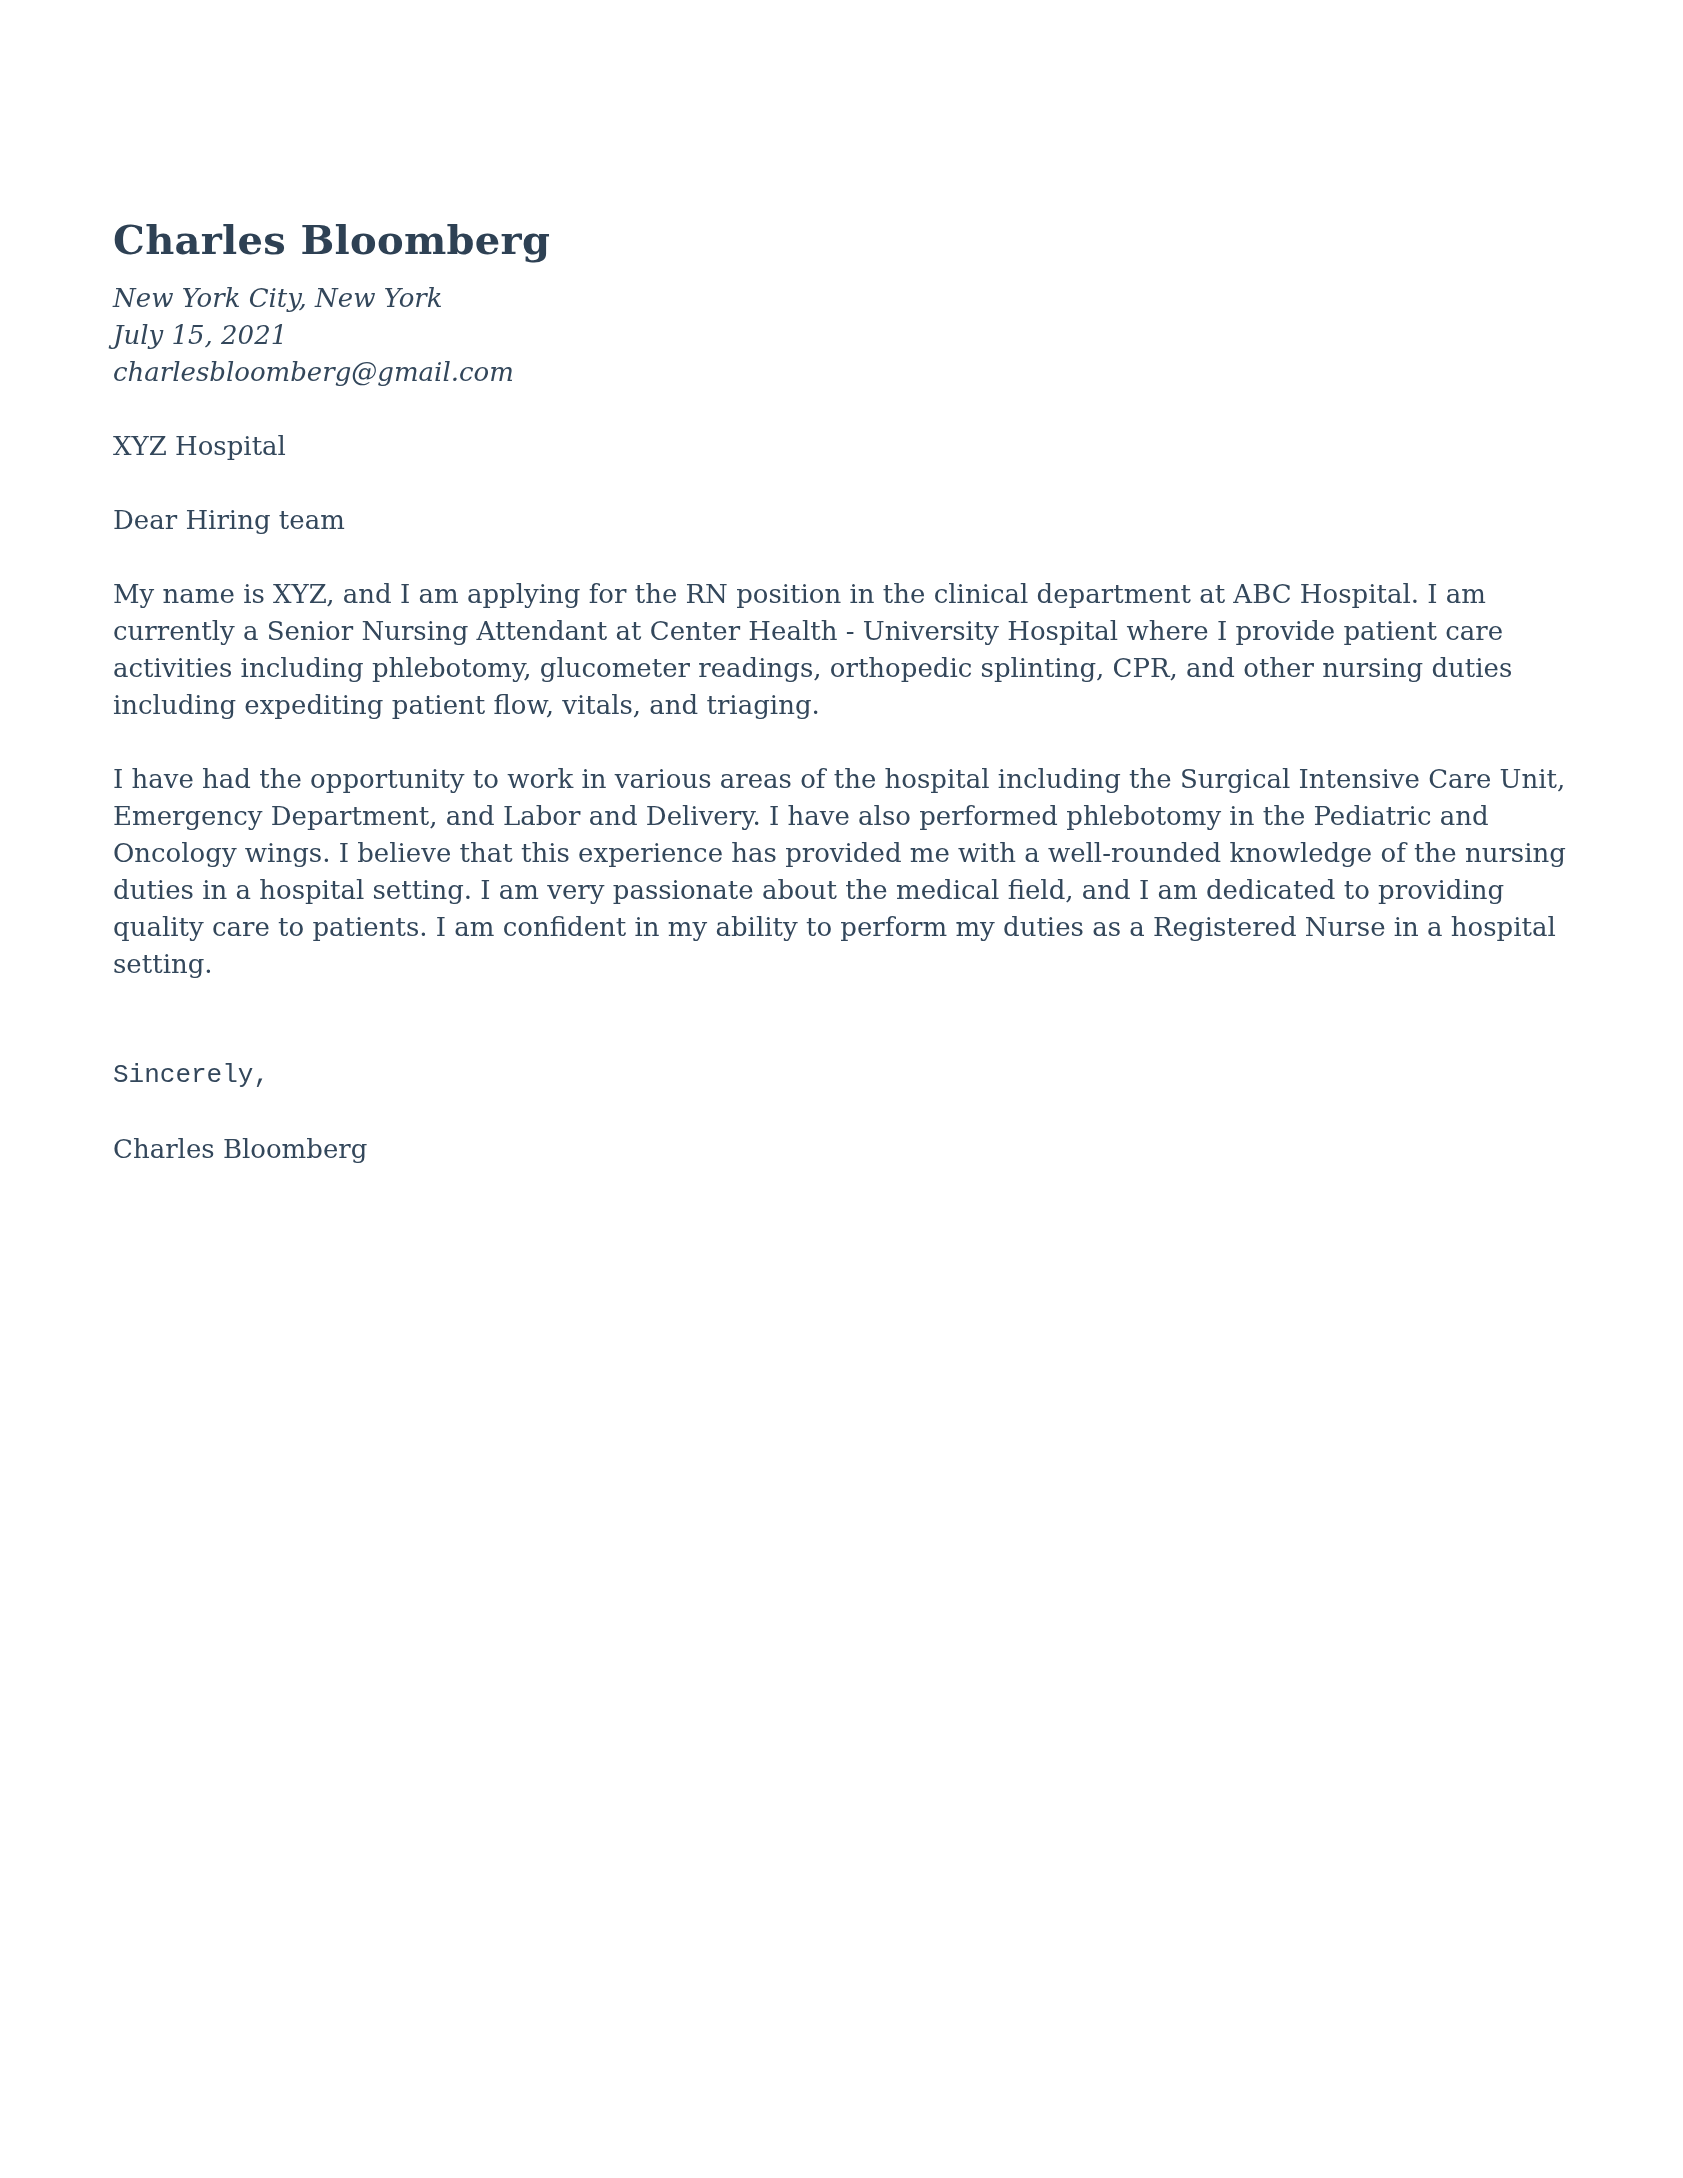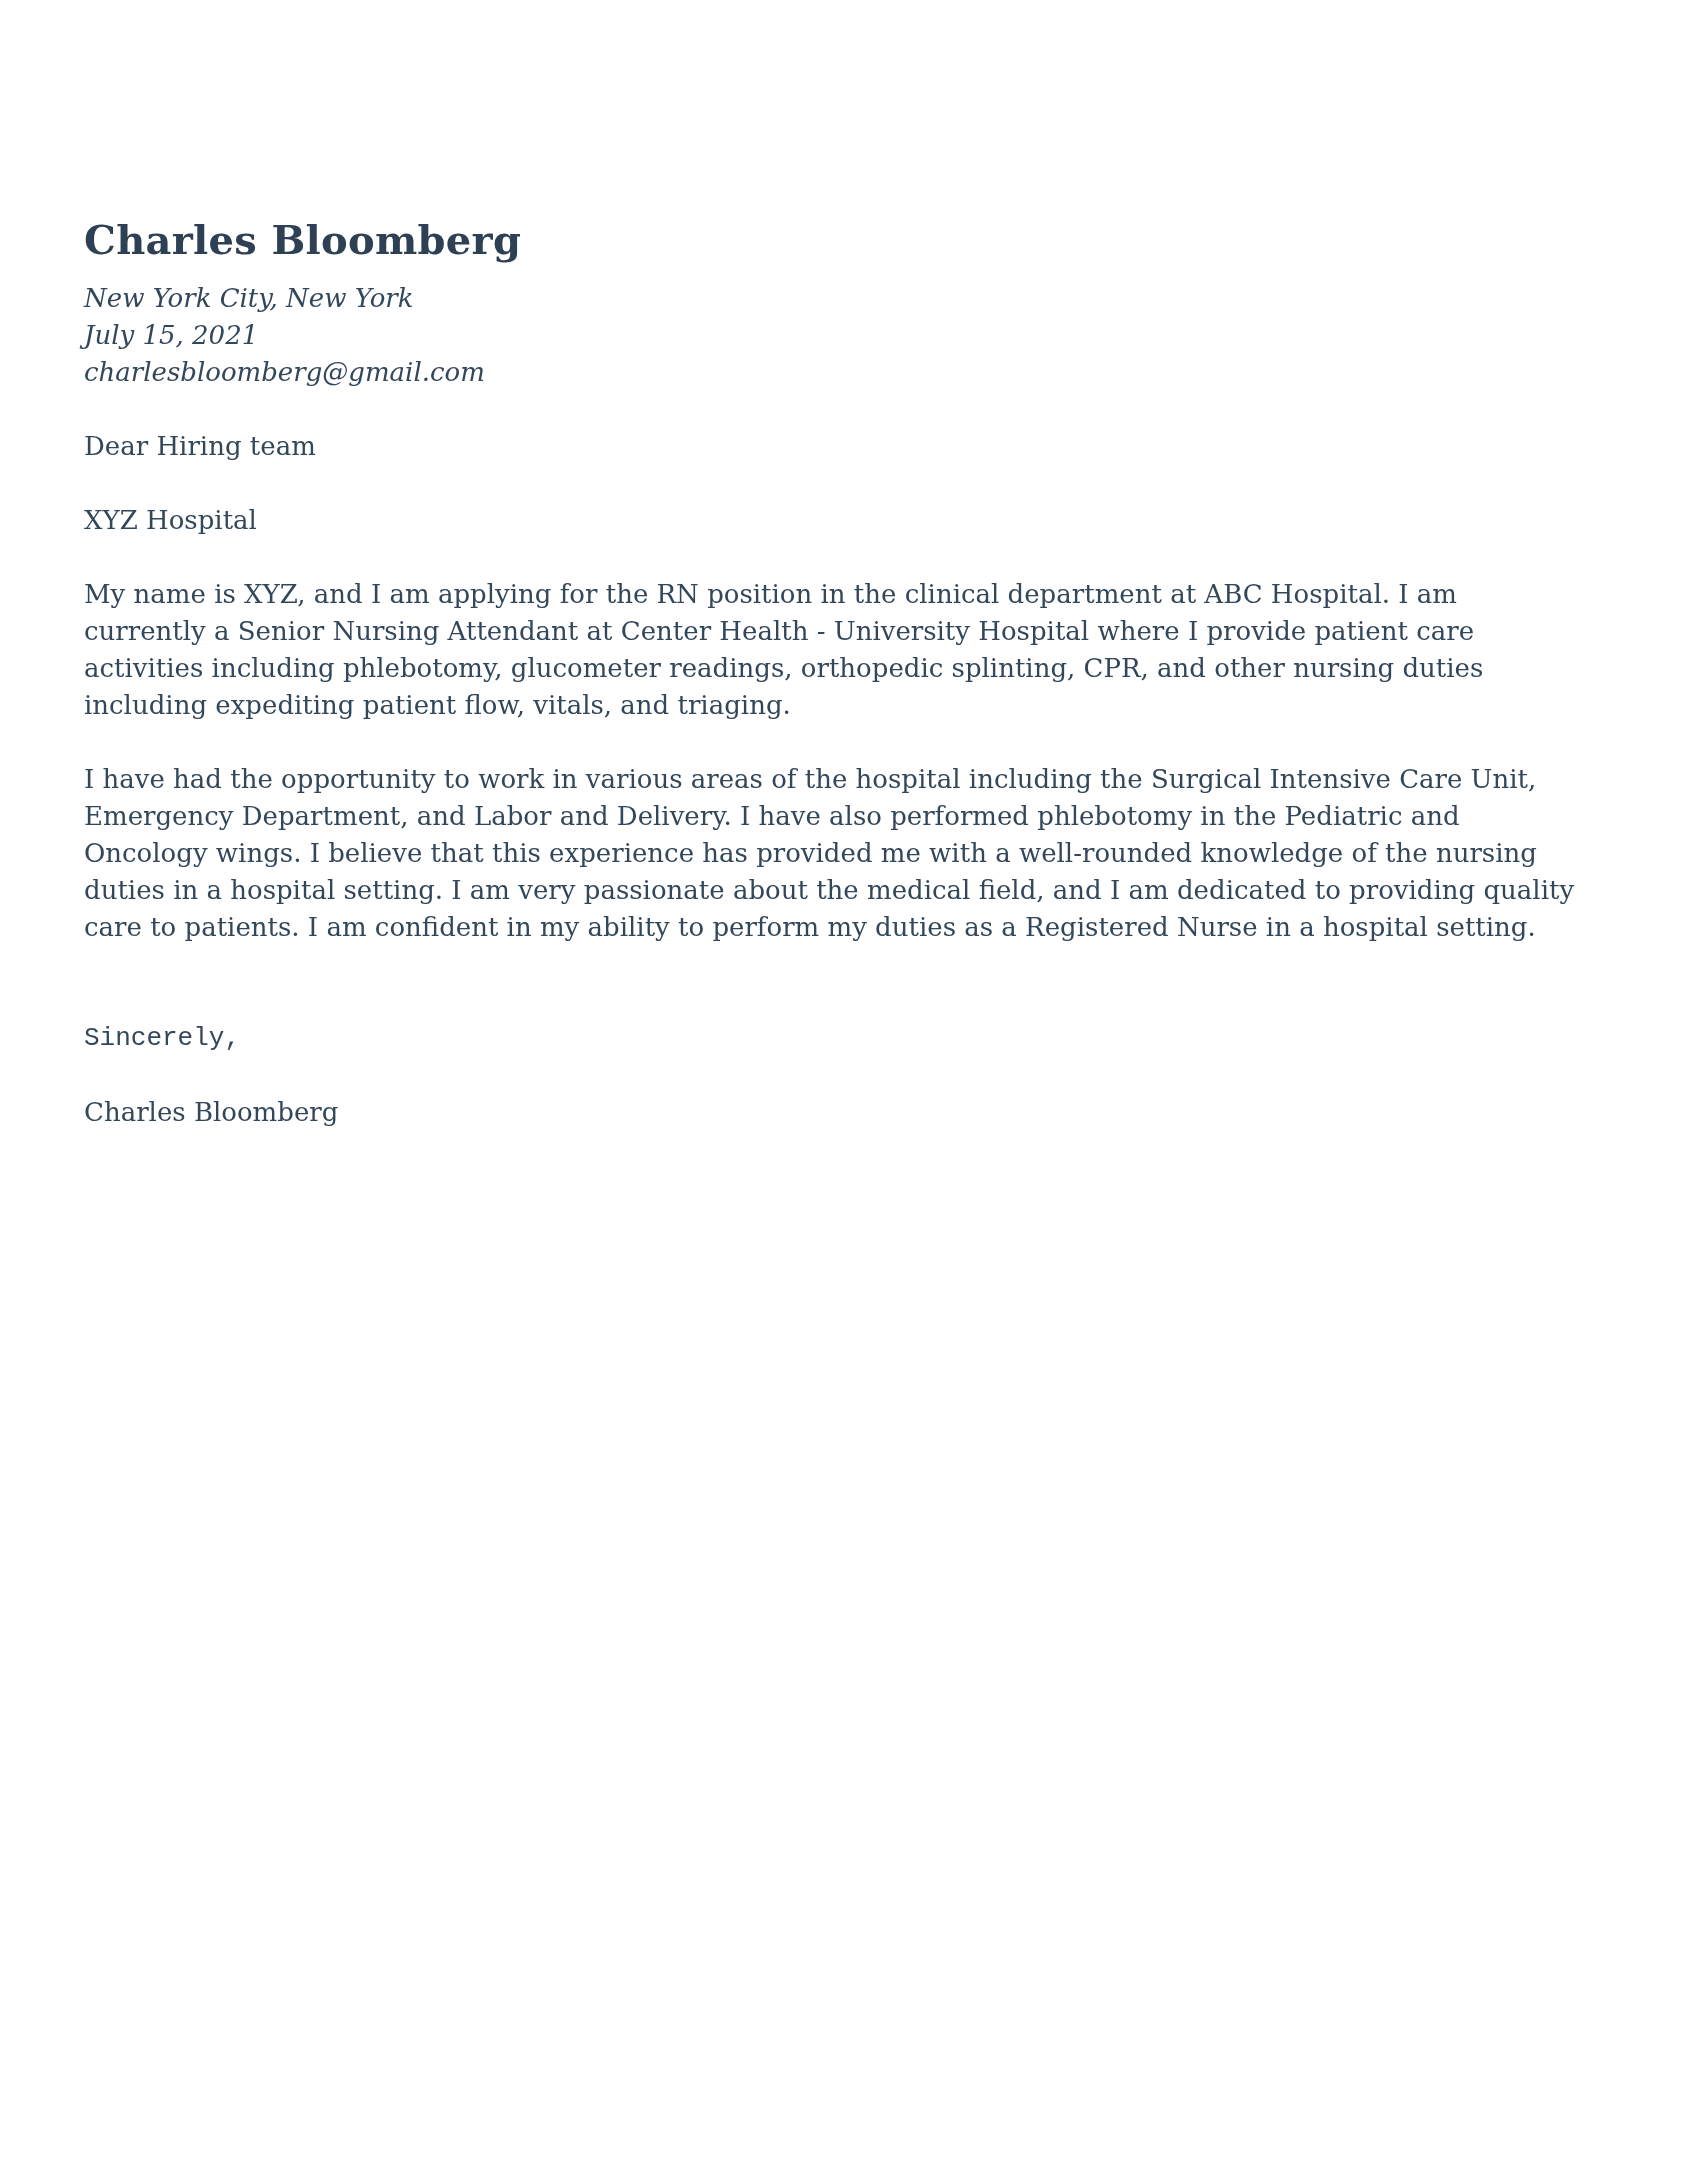--- a/index.html
+++ b/index.html
@@ -5,21 +5,21 @@
   html, body {
     margin: 0;
     padding: 0;
     background: #ffffff;
   }
   .page {
     position: relative;
     width: 1683px;
     height: 2178px;
     box-sizing: border-box;
-    padding: 218px 99px 0 84px;
+    padding: 218px 99px 0 113px;
     background: #ffffff;
     color: #33475b;
     font-family: "DejaVu Serif", "Liberation Serif", serif;
     font-size: 26px;
     line-height: 37px;
   }
   .sender-name {
     font-size: 40px;
     line-height: 44px;
     font-weight: bold;
@@ -53,23 +53,23 @@
 
   <header>
     <h1 class="sender-name">Charles Bloomberg</h1>
     <div>
       <div class="contact-line">New York City, New York</div>
       <div class="contact-line">July 15, 2021</div>
       <div class="contact-line">charlesbloomberg@gmail.com</div>
     </div>
   </header>
 
+  <div class="block">XYZ Hospital</div>
+
   <div class="block">Dear Hiring team</div>
-
-  <div class="block">XYZ Hospital</div>
 
   <p class="body-paragraph">My name is XYZ, and I am applying for the RN position in the clinical department at ABC Hospital. I am currently a Senior Nursing Attendant at Center Health - University Hospital where I provide patient care activities including phlebotomy, glucometer readings, orthopedic splinting, CPR, and other nursing duties including expediting patient flow, vitals, and triaging.</p>
 
   <p class="body-paragraph">I have had the opportunity to work in various areas of the hospital including the Surgical Intensive Care Unit, Emergency Department, and Labor and Delivery. I have also performed phlebotomy in the Pediatric and Oncology wings. I believe that this experience has provided me with a well-rounded knowledge of the nursing duties in a hospital setting. I am very passionate about the medical field, and I am dedicated to providing quality care to patients. I am confident in my ability to perform my duties as a Registered Nurse in a hospital setting.</p>
 
 
   <div class="closing">Sincerely,</div>
 
   <div class="signature">Charles Bloomberg</div>
 

